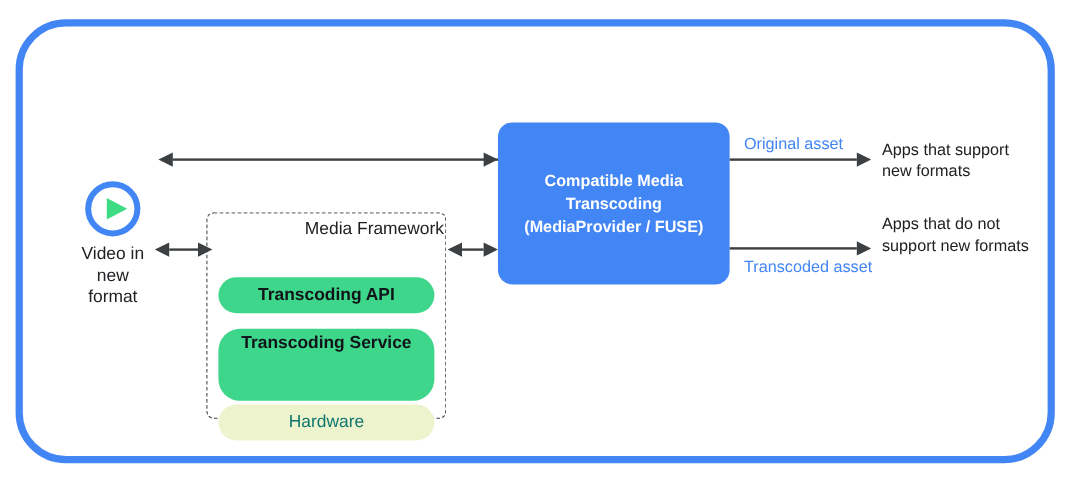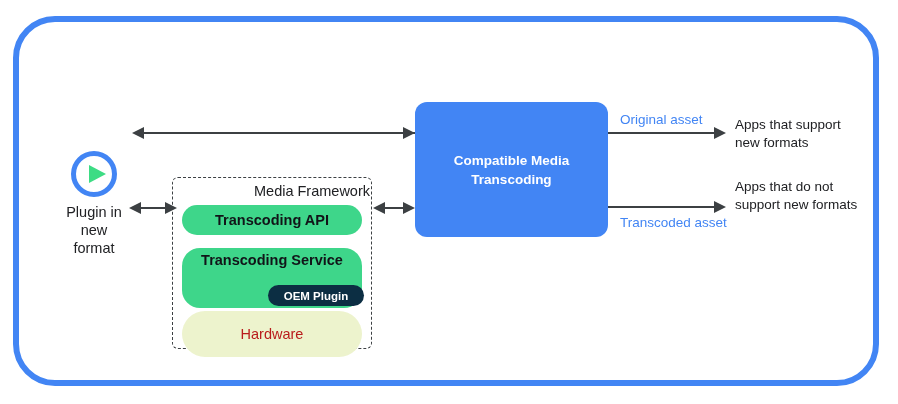--- a/index.html
+++ b/index.html
@@ -70,20 +70,21 @@
     margin-left:40px;
   }
 
   .pill{
     position:absolute;
     border-radius:24px;
     display:flex;
     align-items:center;
     justify-content:center;
     box-sizing:border-box;
+    margin-top:26px;
   }
   .pill-api{
     left:182px;top:205px;
     width:180px;height:30px;
     background:#3ed68a;
     font-size:14.5px;font-weight:bold;color:#111418;
   }
   .pill-service{
     left:182px;top:248px;
     width:180px;height:60px;
@@ -95,23 +96,23 @@
   }
   .pill-oem{
     left:268px;top:285px;
     width:96px;height:21px;
     background:#0c2e43;
     border-radius:12px;
     font-size:11.5px;font-weight:bold;color:#ffffff;
   }
   .pill-hw{
     left:182px;top:311px;
-    width:180px;height:46px;
+    width:180px;height:30px;
     background:#edf3cd;
-    font-size:14.5px;color:#b91c1c;
+    font-size:14.5px;color:#0f766e;
   }
 
   
   .cmt-box{
     position:absolute;
     left:415px;top:102px;
     width:193px;height:135px;
     background:#4285F4;
     border-radius:12px;
     display:flex;
@@ -188,53 +189,53 @@
 <body>
 
 <div id="stage">
 
   <div class="outer-frame"></div>
 
   <div class="play-icon">
     <div class="tri"></div>
   </div>
   <div class="video-label">
-    <div>Plugin in</div>
+    <div>Video in</div>
     <div>new</div>
     <div>format</div>
   </div>
 
   <div class="arrow-line arr-top"></div>
   <div class="ah ah-left arr-top-l"></div>
   <div class="ah ah-right arr-top-r"></div>
 
   <div class="arrow-line arr-vid"></div>
   <div class="ah ah-left arr-vid-l"></div>
   <div class="ah ah-right arr-vid-r"></div>
 
   <div class="framework"></div>
   <div class="framework-title">Media Framework</div>
 
   <div class="pill pill-api">Transcoding API</div>
 
   <div class="pill pill-service">
     <span>Transcoding Service</span>
   </div>
-  <div class="pill pill-oem">OEM Plugin</div>
 
   <div class="pill pill-hw">Hardware</div>
 
   <div class="arrow-line arr-fw"></div>
   <div class="ah ah-left arr-fw-l"></div>
   <div class="ah ah-right arr-fw-r"></div>
 
   <div class="cmt-box">
     <div>
       <div>Compatible Media</div>
       <div>Transcoding</div>
+      <div>(MediaProvider / FUSE)</div>
     </div>
   </div>
 
   <div class="arrow-line arr-r1"></div>
   <div class="ah ah-right arr-r1-h"></div>
   <div class="asset-label lbl-original">Original asset</div>
   <div class="apps-label lbl-apps-support">
     <div>Apps that support</div>
     <div>new formats</div>
   </div>

